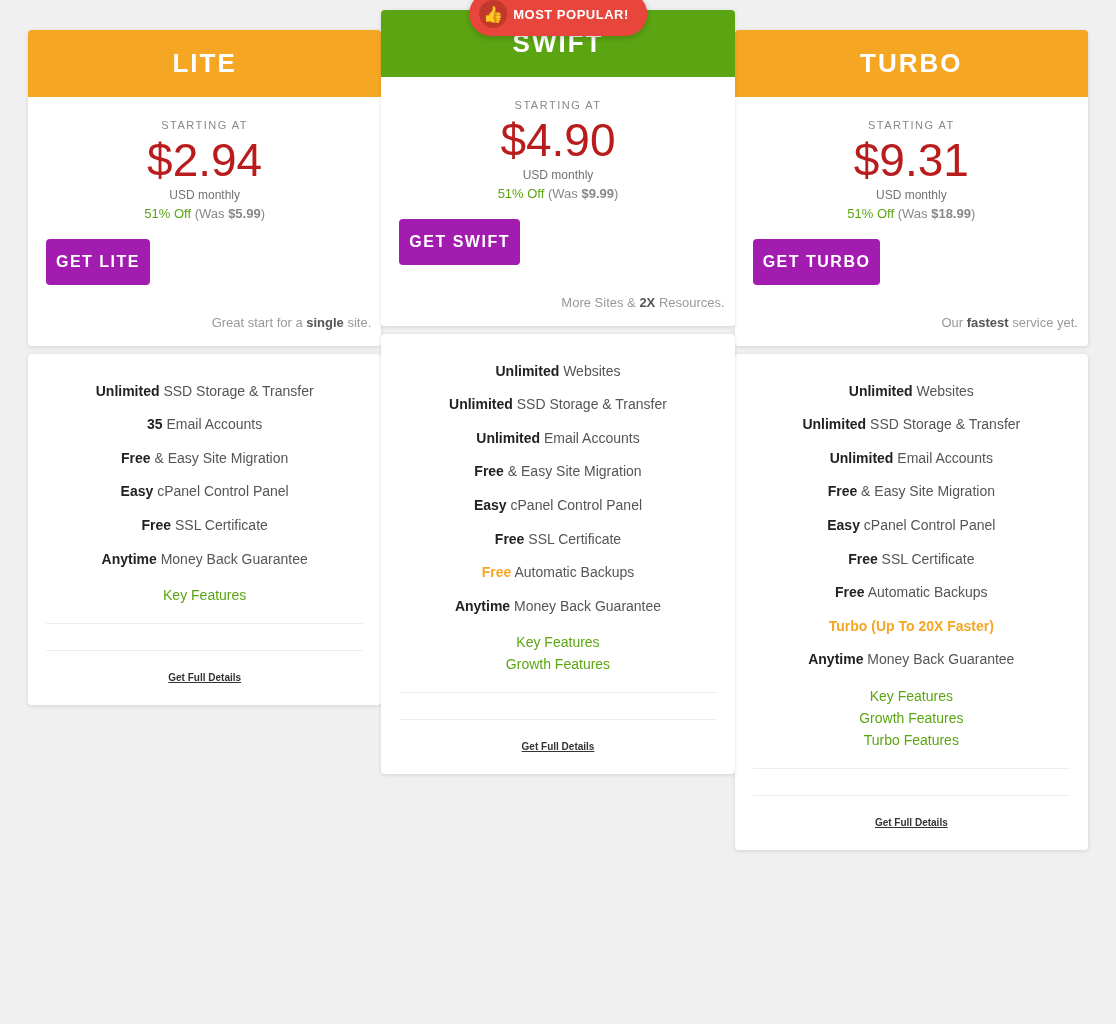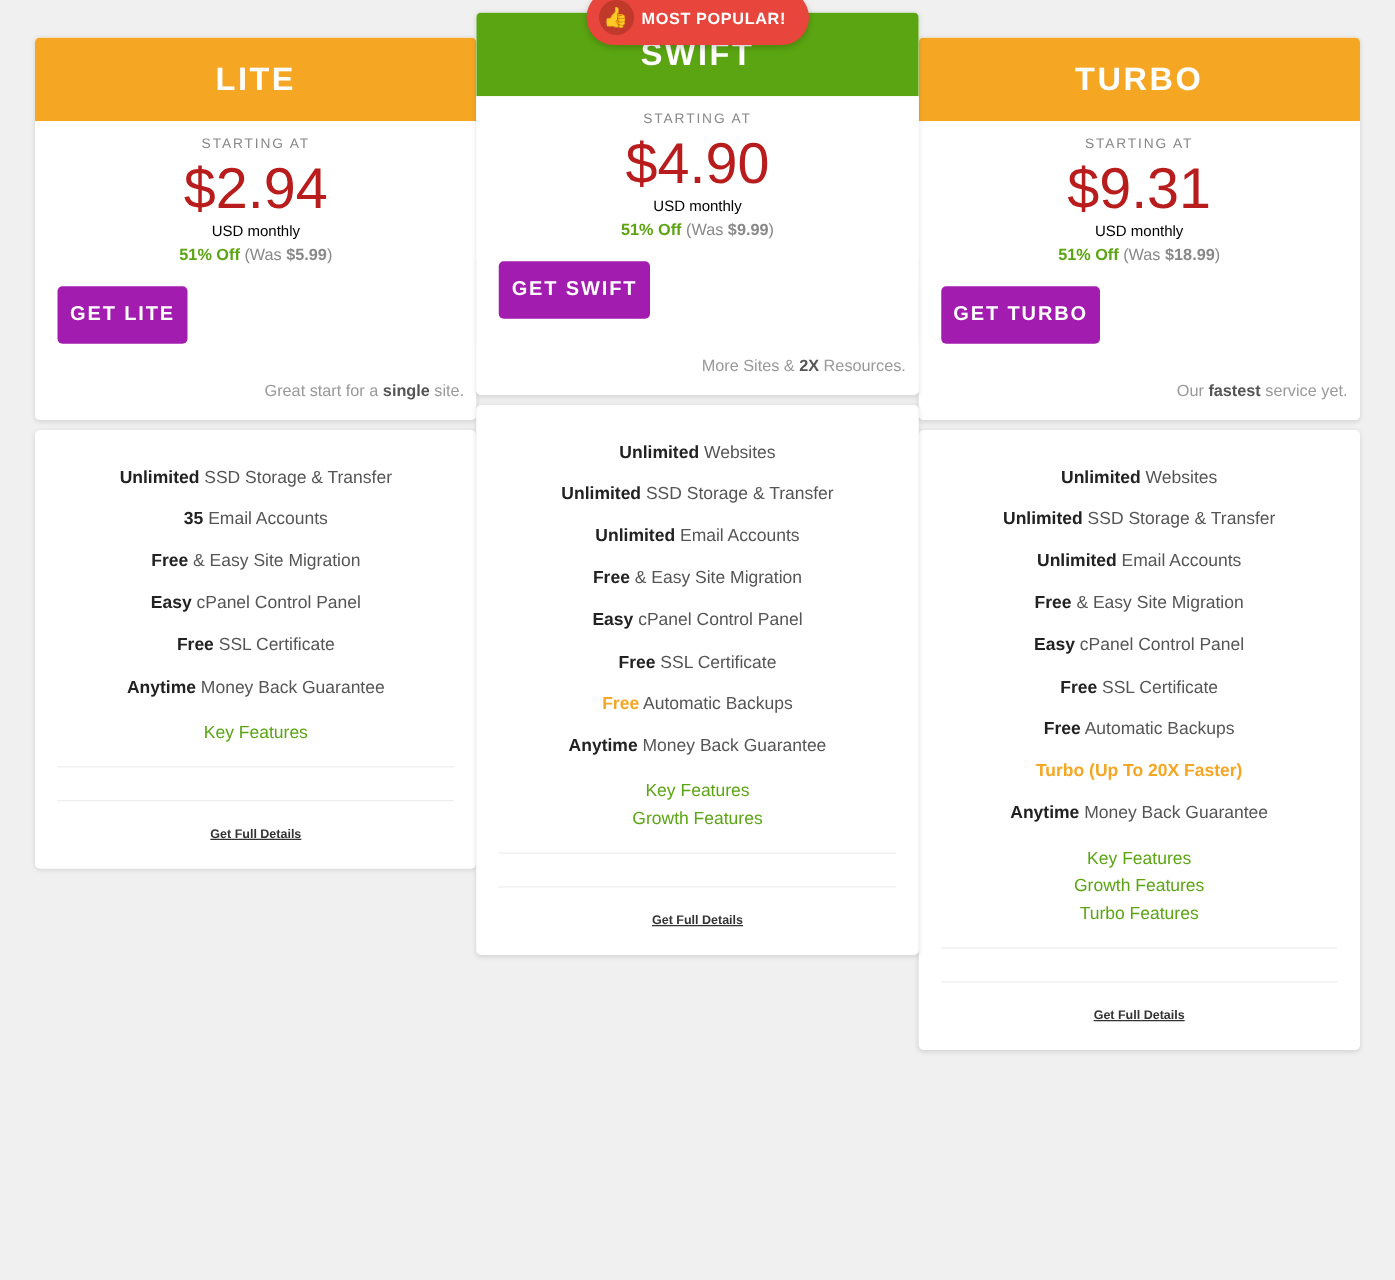--- a/index.html
+++ b/index.html
@@ -74,50 +74,50 @@
       border-radius: 50%;
       width: 28px;
       height: 28px;
       display: flex;
       align-items: center;
       justify-content: center;
       font-size: 16px;
       flex-shrink: 0;
     }
     .price-section {
-      padding: 12px 10px 18px;
+      padding: 22px 10px 18px;
       text-align: center;
       background: #fff;
     }
     .starting-at {
       font-size: 11px;
       color: #888;
       letter-spacing: 1.5px;
       text-transform: uppercase;
       margin-bottom: 4px;
     }
     .price {
       font-size: 46px;
       font-weight: 300;
       color: #b91c1c;
       line-height: 1.1;
     }
     .usd-monthly {
       font-size: 12px;
-      color: #000000;
+      color: #737373;
       margin-top: 2px;
     }
     .discount {
       font-size: 13px;
       color: #888;
       margin-top: 4px;
     }
     .discount .pct {
       color: #5ba512;
-      font-weight: 700;
+      font-weight: 400;
     }
     .cta-button {
       display: block;
       margin: 0 18px 20px;
       padding: 14px 10px;
       background: #a21caf;
       color: #fff;
       font-size: 16px;
       font-weight: 800;
       letter-spacing: 1.5px;

